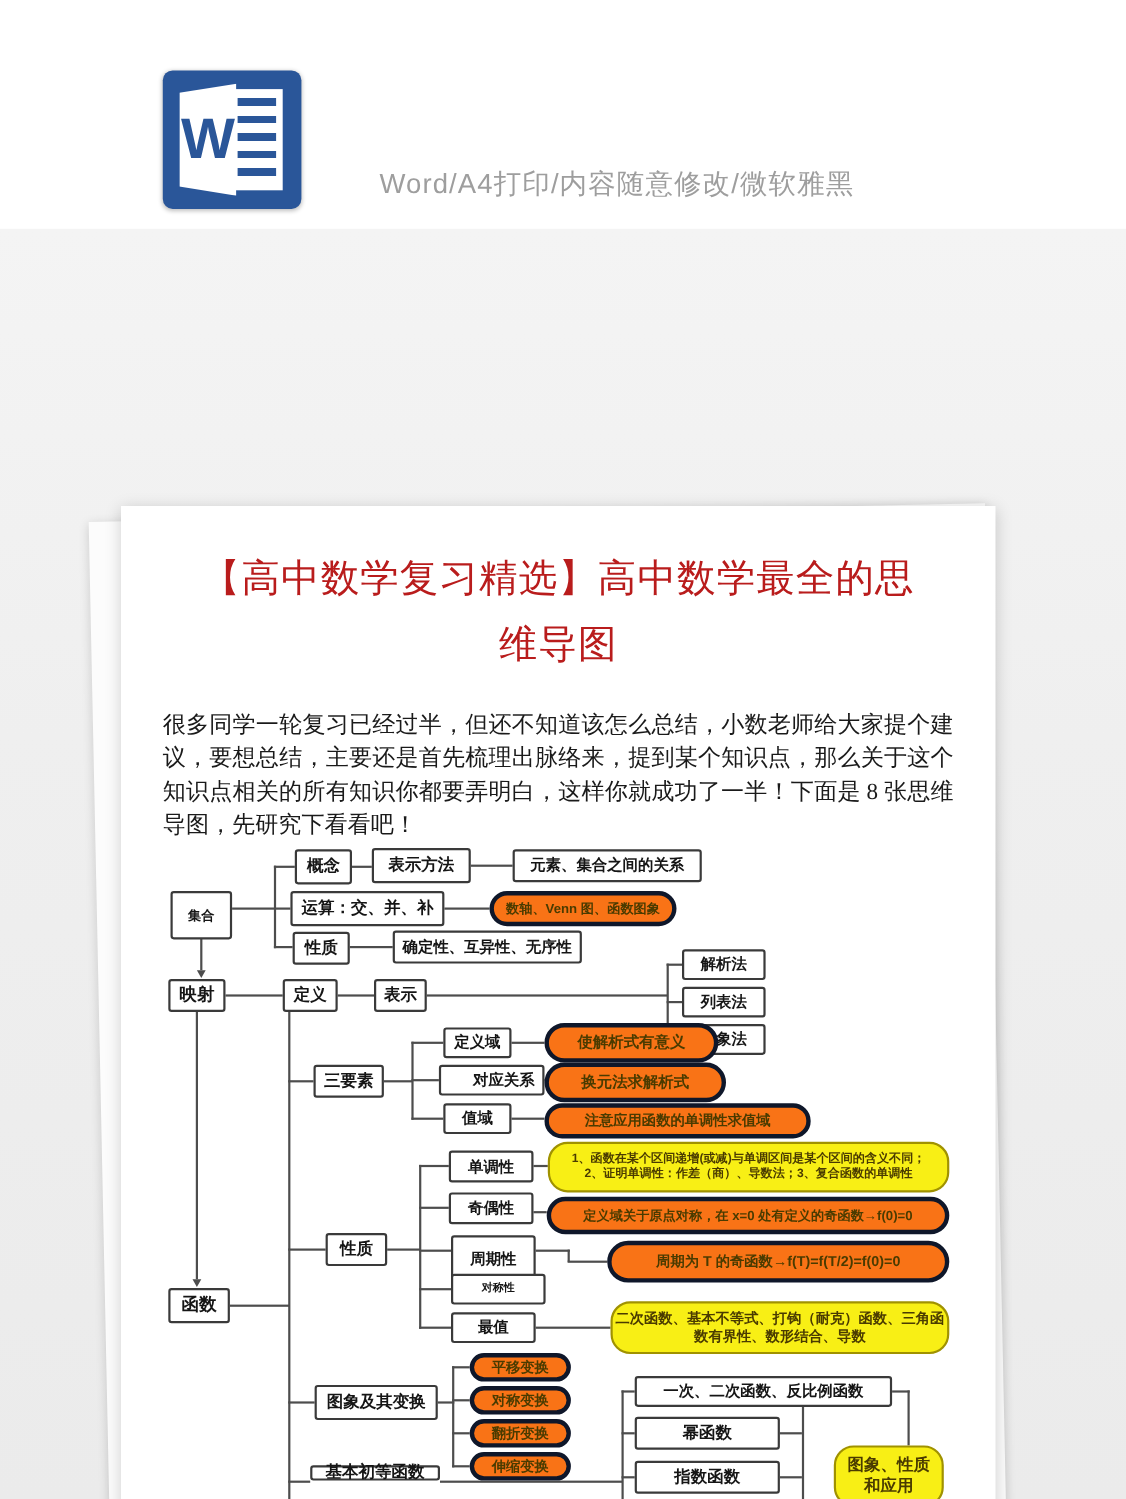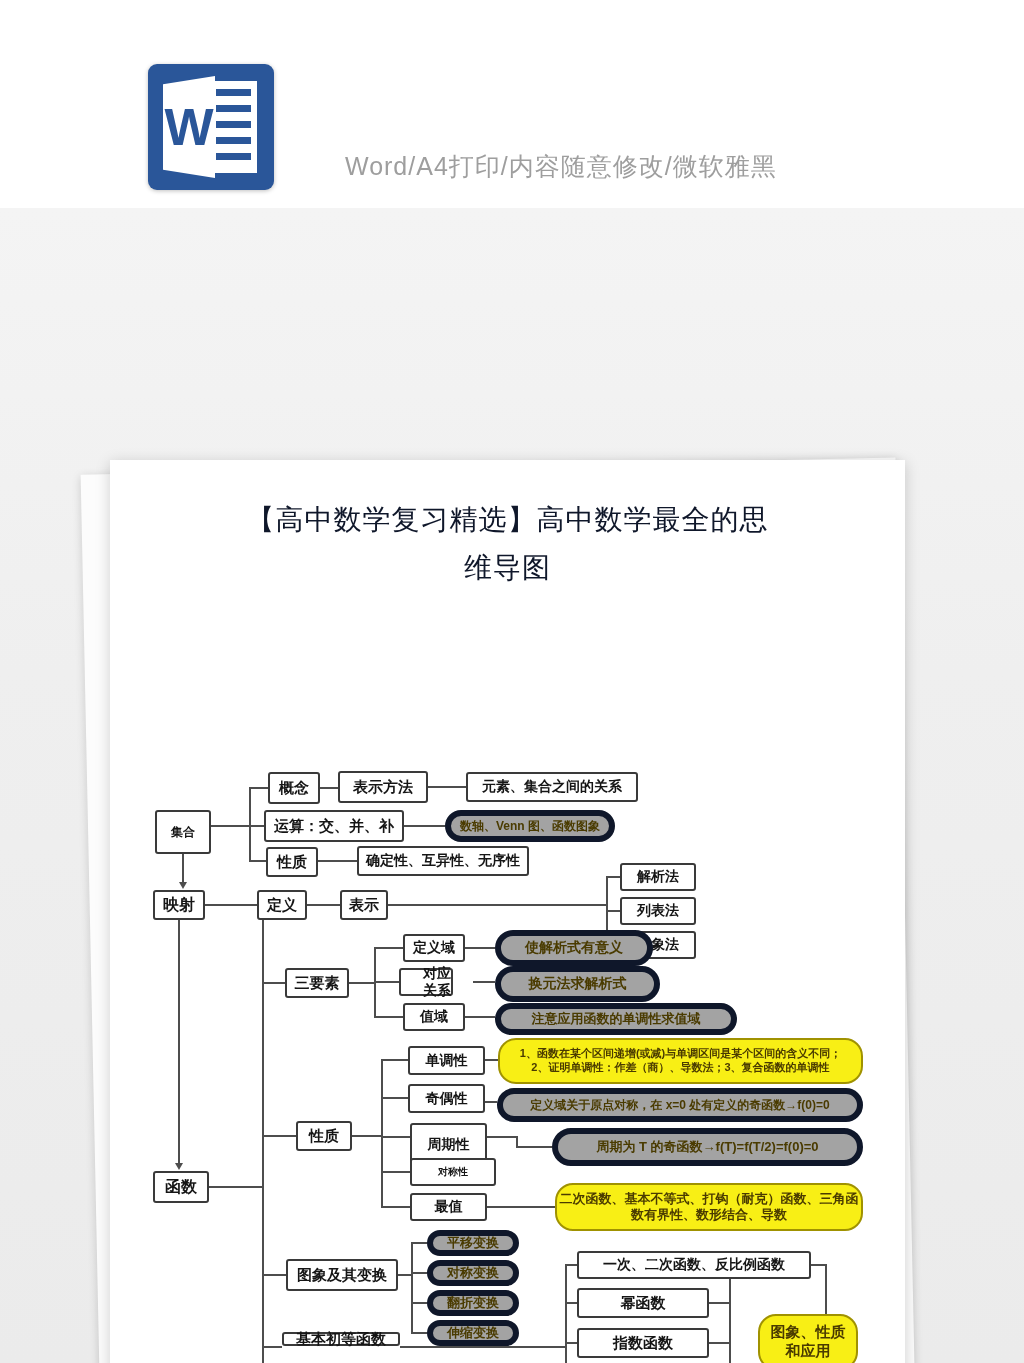--- a/index.html
+++ b/index.html
@@ -42,36 +42,36 @@
     position:absolute;left:92px;top:258px;width:815px;height:1095px;background:#fcfcfc;
     transform:rotate(-1.2deg);box-shadow:0 2px 10px rgba(0,0,0,.16);
   }
   .paper{
     position:absolute;left:110px;top:252px;width:795px;height:1115px;background:#ffffff;
     box-shadow:0 3px 14px rgba(0,0,0,.18);
   }
   
   .doc-title{
     margin:36px 55px 0 55px;text-align:center;
-    font-family:"Liberation Serif", serif;font-size:28px;font-weight:400;color:#0f172a;
+    font-family:"Liberation Serif", serif;font-size:35px;font-weight:400;color:#b91c1c;
     line-height:1.7;letter-spacing:1px;white-space:pre-line;
   }
   .doc-para{
     margin:28px 38px 0 38px;text-align:justify;
     font-family:"Liberation Serif", serif;font-size:21px;color:#1a1a1a;line-height:1.45;
   }
   
   .mindmap{position:absolute;left:35px;top:306px;width:760px;height:805px;}
   .node{
     position:absolute;display:flex;align-items:center;justify-content:center;
     text-align:center;font-weight:bold;color:#151515;box-sizing:border-box;
     white-space:pre-line;line-height:1.25;z-index:2;
   }
   .node.box{background:#ffffff;border:2px solid #3a3a3a;border-radius:3px;}
-  .node.pill{background:#a3a3a3;border:6px solid #0f172a;border-radius:40px;color:#4a3b00;}
+  .node.pill{background:#f97316;border:4px solid #0f172a;border-radius:40px;color:#4a3b00;}
   .node.round{background:#f8ef15;border:2px solid #a09200;border-radius:18px;color:#4a3b00;}
   .mline{position:absolute;background:#4d4d4d;z-index:1;}
   .ahead{
     position:absolute;width:0;height:0;z-index:1;
     border-left:4px solid transparent;border-right:4px solid transparent;
     border-top:7px solid #4d4d4d;
   }
 </style>
 </head>
 <body>
@@ -84,20 +84,21 @@
     <div class="w-page">W</div>
   </div>
   <div class="header-sub">Word/A4打印/内容随意修改/微软雅黑</div>
 </div>
 
 <div class="stage">
   <div class="back-sheet"></div>
   <div class="paper">
     <div class="doc-title">【高中数学复习精选】高中数学最全的思
 维导图</div>
+    <div class="doc-para">很多同学一轮复习已经过半，但还不知道该怎么总结，小数老师给大家提个建议，要想总结，主要还是首先梳理出脉络来，提到某个知识点，那么关于这个知识点相关的所有知识你都要弄明白，这样你就成功了一半！下面是 8 张思维导图，先研究下看看吧！</div>
     <div class="mindmap">
 
     <div class="mline" style="left: 66px; top: 59px; width: 53px; height: 2px;"></div>
         <div class="mline" style="left: 104px; top: 21px; width: 2px; height: 75px;"></div>
         <div class="mline" style="left: 104px; top: 21px; width: 19px; height: 2px;"></div>
         <div class="mline" style="left: 104px; top: 94px; width: 17px; height: 2px;"></div>
         <div class="mline" style="left: 175px; top: 21px; width: 18px; height: 2px;"></div>
         <div class="mline" style="left: 283px; top: 20px; width: 38px; height: 2px;"></div>
         <div class="mline" style="left: 259px; top: 59px; width: 41px; height: 2px;"></div>
         <div class="mline" style="left: 173px; top: 94px; width: 39px; height: 2px;"></div>
@@ -165,21 +166,21 @@
         <div class="node pill" style="left: 300px; top: 44px; width: 170px; height: 32px; font-size: 12px;">数轴、Venn 图、函数图象</div>
         <div class="node box" style="left: 121px; top: 81px; width: 52px; height: 30px; font-size: 15px;">性质</div>
         <div class="node box" style="left: 212px; top: 80px; width: 172px; height: 30px; font-size: 14px;">确定性、互异性、无序性</div>
         <div class="node box" style="left: 112px; top: 124px; width: 50px; height: 30px; font-size: 15px;">定义</div>
         <div class="node box" style="left: 195px; top: 124px; width: 48px; height: 30px; font-size: 15px;">表示</div>
         <div class="node box" style="left: 475px; top: 97px; width: 76px; height: 28px; font-size: 14px;">解析法</div>
         <div class="node box" style="left: 475px; top: 131px; width: 76px; height: 28px; font-size: 14px;">列表法</div>
         <div class="node box" style="left: 475px; top: 165px; width: 76px; height: 28px; font-size: 14px;">图象法</div>
         <div class="node box" style="left: 140px; top: 202px; width: 64px; height: 30px; font-size: 15px;">三要素</div>
         <div class="node box" style="left: 258px; top: 168px; width: 62px; height: 28px; font-size: 14px;">定义域</div>
-        <div class="node box" style="left: 254px; top: 202px; width: 54px; height: 28px; font-size: 14px; padding-left: 22px;">对应关系</div>
+        <div class="node box" style="left: 254px; top: 202px; width: 96px; height: 28px; font-size: 14px; padding-left: 22px;">对应关系</div>
         <div class="node box" style="left: 258px; top: 237px; width: 62px; height: 28px; font-size: 14px;">值域</div>
         <div class="node pill" style="left: 350px; top: 164px; width: 158px; height: 36px; font-size: 14px;">使解析式有意义</div>
         <div class="node pill" style="left: 350px; top: 200px; width: 165px; height: 36px; font-size: 14px;">换元法求解析式</div>
         <div class="node pill" style="left: 350px; top: 237px; width: 242px; height: 32px; font-size: 13px;">注意应用函数的单调性求值域</div>
         <div class="node box" style="left: 151px; top: 355px; width: 56px; height: 30px; font-size: 15px;">性质</div>
         <div class="node box" style="left: 263px; top: 280px; width: 77px; height: 29px; font-size: 14px;">单调性</div>
         <div class="node box" style="left: 263px; top: 318px; width: 77px; height: 29px; font-size: 14px;">奇偶性</div>
         <div class="node box" style="left: 265px; top: 357px; width: 77px; height: 44px; font-size: 14px;">周期性</div>
         <div class="node box" style="left: 265px; top: 392px; width: 86px; height: 28px; font-size: 10px;">对称性</div>
         <div class="node box" style="left: 265px; top: 427px; width: 77px; height: 28px; font-size: 14px;">最值</div>

